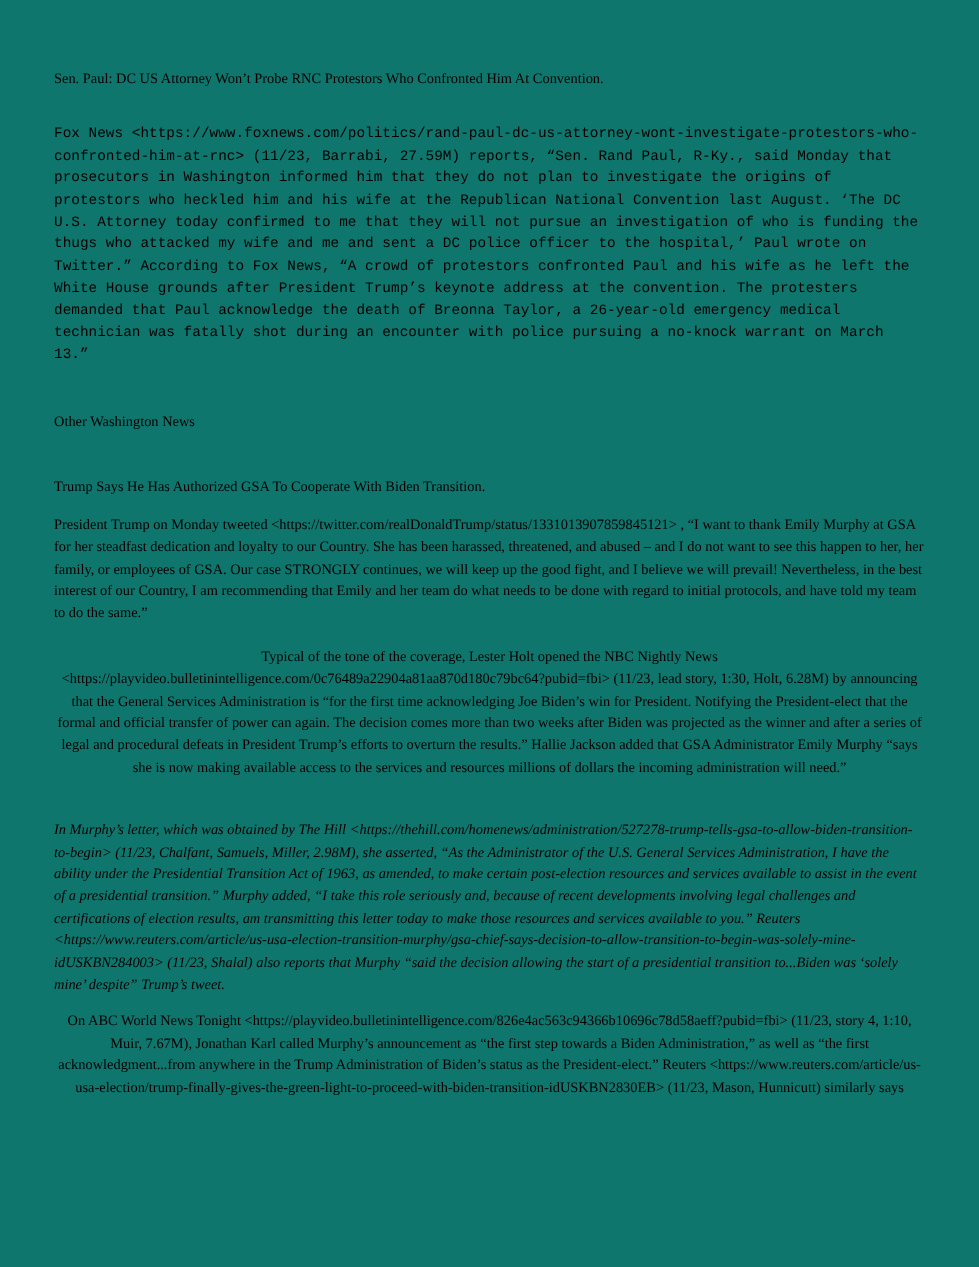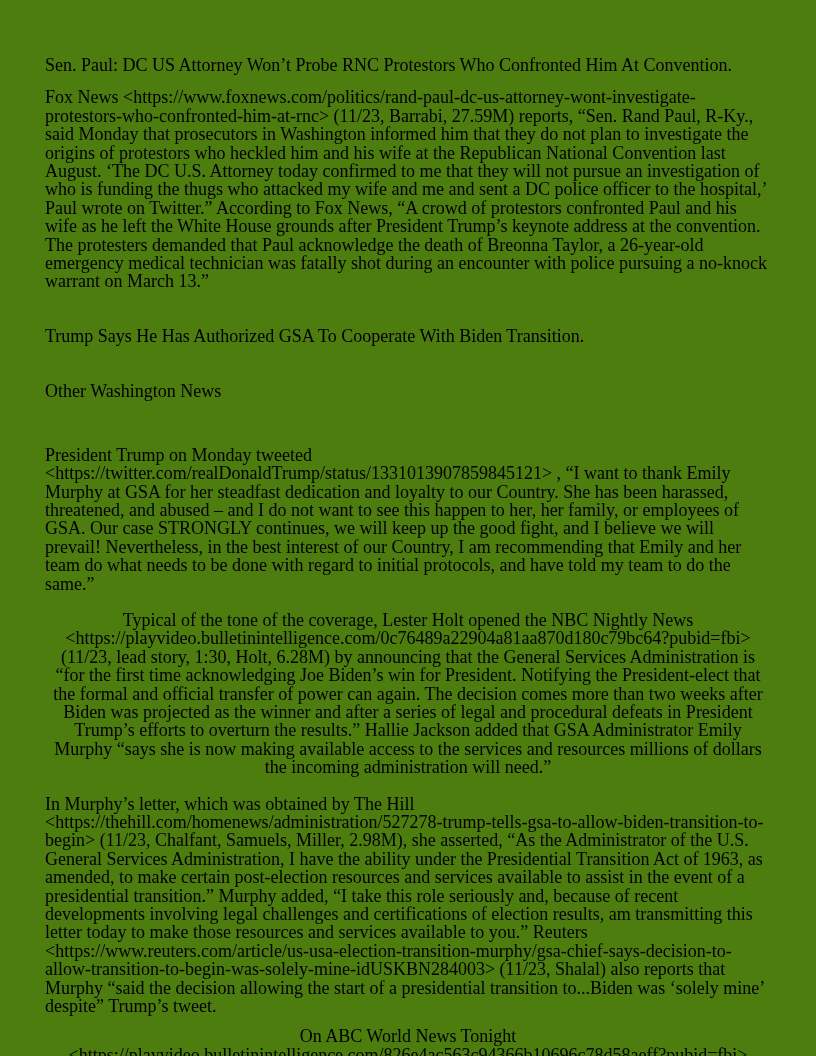--- a/index.html
+++ b/index.html
@@ -10,50 +10,50 @@
   body {
     width: 816px;
     height: 1056px;
     overflow: hidden;
   }
   .page {
     box-sizing: border-box;
     width: 816px;
     height: 1056px;
     padding: 56px 45px 0 45px;
-    background: #4d7c0f;
+    background: #0f766e;
     color: #000000;
     font-family: "Liberation Serif", "DejaVu Serif", serif;
-    font-size: 18px;
+    font-size: 12px;
     line-height: 18.4px;
     text-align: left;
   }
   .block {
     margin: 0;
     word-wrap: break-word;
   }
-  .b1 { margin-top: 14px; }
+  .b1 { margin-top: 28px; font-family: Liberation Mono, monospace; }
   .b2 { margin-top: 37px; }
   .b3 { margin-top: 36px; }
-  .b4 { margin-top: 45px; }
+  .b4 { margin-top: 13px; }
   .b5 { margin-top: 18px; text-align: center; }
-  .b6 { margin-top: 18px; }
+  .b6 { margin-top: 34px; font-style: italic; }
   .b7 { margin-top: 12px; text-align: center; }
 </style>
 </head>
 <body>
 
 <div class="page">
   <div class="block b0">Sen. Paul: DC US Attorney Won’t Probe RNC Protestors Who Confronted Him At Convention.</div>
 
   <div class="block b1">Fox News &lt;https://www.foxnews.com/politics/rand-paul-dc-us-attorney-wont-investigate-protestors-who-confronted-him-at-rnc&gt; (11/23, Barrabi, 27.59M) reports, “Sen. Rand Paul, R-Ky., said Monday that prosecutors in Washington informed him that they do not plan to investigate the origins of protestors who heckled him and his wife at the Republican National Convention last August. ‘The DC U.S. Attorney today confirmed to me that they will not pursue an investigation of who is funding the thugs who attacked my wife and me and sent a DC police officer to the hospital,’ Paul wrote on Twitter.” According to Fox News, “A crowd of protestors confronted Paul and his wife as he left the White House grounds after President Trump’s keynote address at the convention. The protesters demanded that Paul acknowledge the death of Breonna Taylor, a 26-year-old emergency medical technician was fatally shot during an encounter with police pursuing a no-knock warrant on March 13.”</div>
 
+  <div class="block b2">Other Washington News</div>
+
   <div class="block b3">Trump Says He Has Authorized GSA To Cooperate With Biden Transition.</div>
-
-  <div class="block b2">Other Washington News</div>
 
   <div class="block b4">President Trump on Monday tweeted &lt;https://twitter.com/realDonaldTrump/status/1331013907859845121&gt; , “I want to thank Emily Murphy at GSA for her steadfast dedication and loyalty to our Country. She has been harassed, threatened, and abused – and I do not want to see this happen to her, her family, or employees of GSA. Our case STRONGLY continues, we will keep up the good fight, and I believe we will prevail! Nevertheless, in the best interest of our Country, I am recommending that Emily and her team do what needs to be done with regard to initial protocols, and have told my team to do the same.”</div>
 
   <div class="block b5">Typical of the tone of the coverage, Lester Holt opened the NBC Nightly News &lt;https://playvideo.bulletinintelligence.com/0c76489a22904a81aa870d180c79bc64?pubid=fbi&gt; (11/23, lead story, 1:30, Holt, 6.28M) by announcing that the General Services Administration is “for the first time acknowledging Joe Biden’s win for President. Notifying the President-elect that the formal and official transfer of power can again. The decision comes more than two weeks after Biden was projected as the winner and after a series of legal and procedural defeats in President Trump’s efforts to overturn the results.” Hallie Jackson added that GSA Administrator Emily Murphy “says she is now making available access to the services and resources millions of dollars the incoming administration will need.”</div>
 
   <div class="block b6">In Murphy’s letter, which was obtained by The Hill &lt;https://thehill.com/homenews/administration/527278-trump-tells-gsa-to-allow-biden-transition-to-begin&gt; (11/23, Chalfant, Samuels, Miller, 2.98M), she asserted, “As the Administrator of the U.S. General Services Administration, I have the ability under the Presidential Transition Act of 1963, as amended, to make certain post-election resources and services available to assist in the event of a presidential transition.” Murphy added, “I take this role seriously and, because of recent developments involving legal challenges and certifications of election results, am transmitting this letter today to make those resources and services available to you.” Reuters &lt;https://www.reuters.com/article/us-usa-election-transition-murphy/gsa-chief-says-decision-to-allow-transition-to-begin-was-solely-mine-idUSKBN284003&gt; (11/23, Shalal) also reports that Murphy “said the decision allowing the start of a presidential transition to...Biden was ‘solely mine’ despite” Trump’s tweet.</div>
 
   <div class="block b7">On ABC World News Tonight &lt;https://playvideo.bulletinintelligence.com/826e4ac563c94366b10696c78d58aeff?pubid=fbi&gt; (11/23, story 4, 1:10, Muir, 7.67M), Jonathan Karl called Murphy’s announcement as “the first step towards a Biden Administration,” as well as “the first acknowledgment...from anywhere in the Trump Administration of Biden’s status as the President-elect.” Reuters &lt;https://www.reuters.com/article/us-usa-election/trump-finally-gives-the-green-light-to-proceed-with-biden-transition-idUSKBN2830EB&gt; (11/23, Mason, Hunnicutt) similarly says</div>
 </div>
 

